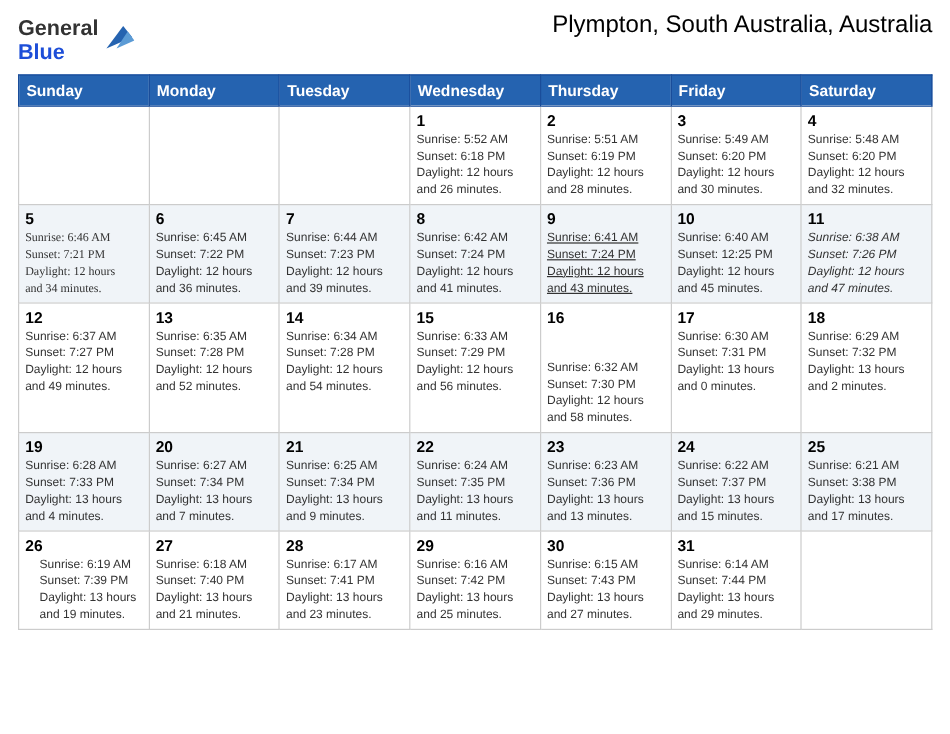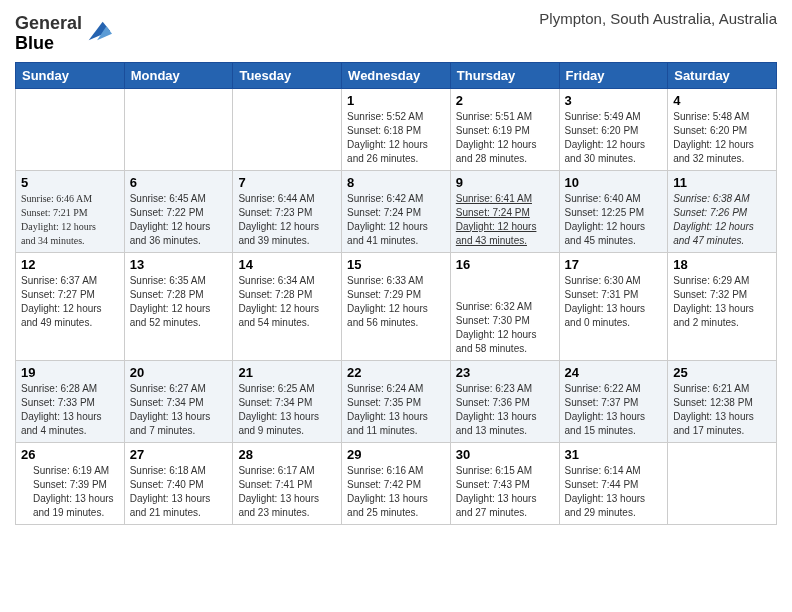--- a/index.html
+++ b/index.html
@@ -31,40 +31,40 @@
       line-height: 1.1;
     }
     .logo-general {
       font-size: 18px;
       font-weight: bold;
       color: #333;
     }
     .logo-blue {
       font-size: 18px;
       font-weight: bold;
-      color: #000000;
+      color: #1d4ed8;
     }
     .logo-icon {
       width: 28px;
       height: 28px;
       margin-left: 2px;
       margin-top: -5px;
     }
     .title-section {
       text-align: right;
     }
     .month-title {
       font-size: 36px;
       font-weight: normal;
       color: #222;
       line-height: 1.1;
     }
     .location {
-      font-size: 15px;
-      color: #404040;
+      font-size: 20px;
+      color: #000000;
     }
     table {
       width: 100%;
       border-collapse: collapse;
       table-layout: fixed;
     }
     thead tr th {
       background-color: #2563b0;
       color: #fff;
       text-align: left;
@@ -312,21 +312,21 @@
           <td>
             <div class="day-number">24</div>
             <div class="day-info" style="white-space: pre-line;">Sunrise: 6:22 AM
 Sunset: 7:37 PM
 Daylight: 13 hours
 and 15 minutes.</div>
           </td>
           <td>
             <div class="day-number">25</div>
             <div class="day-info" style="white-space: pre-line;">Sunrise: 6:21 AM
-Sunset: 12:38 PM
+Sunset: 3:38 PM
 Daylight: 13 hours
 and 17 minutes.</div>
           </td>
         </tr>
         <tr>
           <td>
             <div class="day-number">26</div>
             <div class="day-info" style="white-space: pre-line; margin-left: 12px;">Sunrise: 6:19 AM
 Sunset: 7:39 PM
 Daylight: 13 hours

